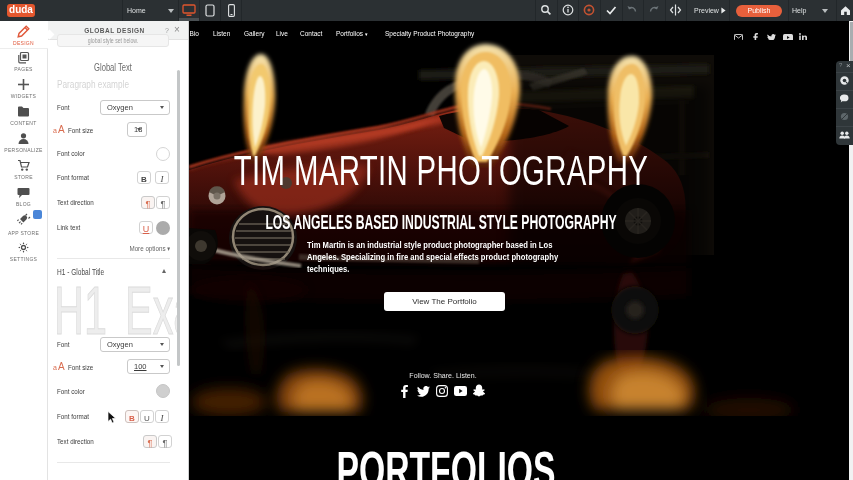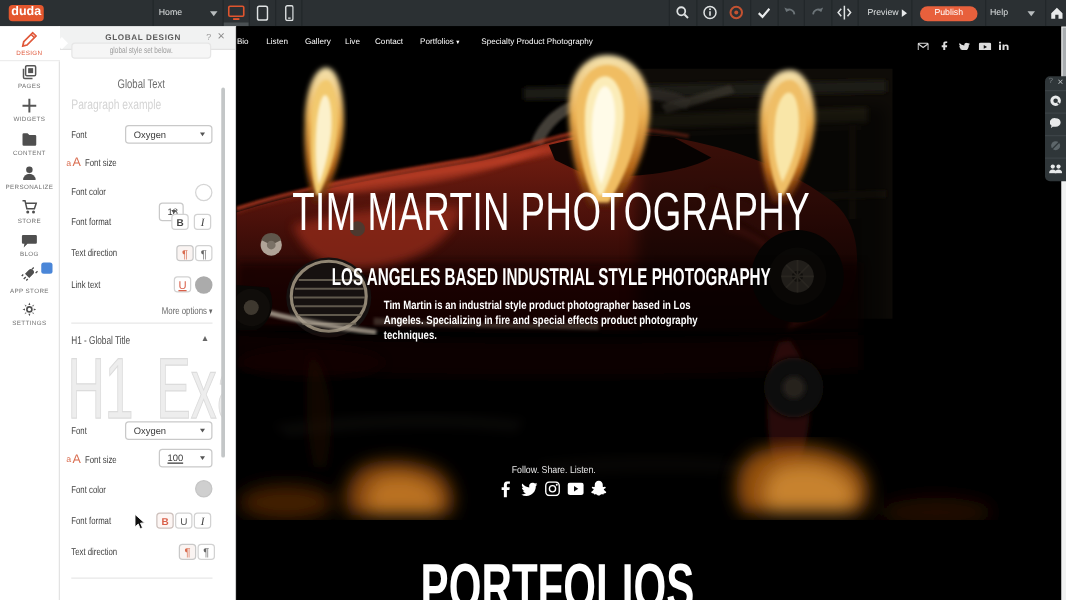--- a/index.html
+++ b/index.html
@@ -196,21 +196,21 @@
     <div style="position:absolute;left:9px;top:57px;font-size:11px;color:#d4d4d4;transform:scaleX(0.75);transform-origin:left;">Paragraph example</div>
 
     <div class="prow-label" style="top:82px">Font</div>
     <div class="pselect" style="left:52px;top:79px;width:70px;">Oxygen<span class="scaret"></span></div>
 
     <svg class="abs" style="left:5px;top:103px" width="13" height="10" viewBox="0 0 13 10">
         <text x="0" y="8.5" font-size="7" fill="#d96c4f" font-family="Liberation Sans">a</text>
         <text x="5" y="9" font-size="10" fill="#d96c4f" font-family="Liberation Sans">A</text>
       </svg>
     <div class="prow-label" style="left:20px;top:105px">Font size</div>
-    <div class="pselect" style="left:79px;top:101px;width:20px;margin-top:40px;">18<span class="scaret"></span></div>
+    <div class="pselect" style="left:79px;top:101px;width:20px;">18<span class="scaret"></span></div>
 
     <div class="prow-label" style="top:128px">Font color</div>
     <div style="position:absolute;left:108px;top:126px;width:14px;height:14px;border-radius:50%;background:#fff;border:1.5px solid #d5d5d5;"></div>
 
     <div class="prow-label" style="top:152px">Font format</div>
     <div class="pbtn" style="left:89px;top:150px;"><span style="font-size:8px;font-weight:bold;color:#444;">B</span></div>
     <div class="pbtn" style="left:107px;top:150px;"><span style="font-size:9px;font-style:italic;color:#444;font-family:'Liberation Serif',serif;">I</span></div>
 
     <div class="prow-label" style="top:177px">Text direction</div>
     <div class="pbtn" style="left:93px;top:175px;border-color:#c9c9c9;background:#faf4f2;"><span style="font-size:9px;color:#d96c4f;">¶</span></div>
@@ -425,20 +425,21 @@
         <path d="M285 52 C287 38 291 29 295 29 C300 29 304 42 303 58 C301 78 296 96 292 108 C286 92 283 72 285 52 Z" fill="#fffbe8" filter="url(#blur1)"></path>
         <path d="M419 54 C419 32 429 16 443 16 C455 16 464 34 463 58 C461 84 451 106 441 122 L429 122 C421 100 418 76 419 54 Z" fill="url(#flameV)" filter="url(#blur2)"></path>
         <path d="M425 56 C426 38 433 24 443 24 C451 24 457 40 456 62 C454 84 446 102 438 116 L434 116 C426 96 424 76 425 56 Z" fill="#efbe66" filter="url(#blur1)"></path>
         <path d="M431 58 C432 44 437 34 442 34 C448 34 451 48 450 64 C448 82 442 96 437 106 C431 92 429 74 431 58 Z" fill="#f9e6a8" filter="url(#blur1)"></path>
       </g>
     </svg>
 
     <div class="herotext" style="left:252px;top:125px;font-size:43px;font-weight:500;letter-spacing:0.5px;transform:translateX(-50%) scaleX(0.683);transform-origin:center;">TIM MARTIN PHOTOGRAPHY</div>
     <div class="herotext" style="left:252px;top:190px;font-size:19.5px;font-weight:bold;transform:translateX(-50%) scaleX(0.625);transform-origin:center;">LOS ANGELES BASED INDUSTRIAL STYLE PHOTOGRAPHY</div>
     <div class="herotext" style="left:118px;top:218px;font-size:9.5px;font-weight:bold;line-height:12.2px;transform:scaleX(0.805);transform-origin:left;">Tim Martin is an industrial style product photographer based in Los<br>Angeles. Specializing in fire and special effects product photography<br>techniques.</div>
+    <div class="abs" style="left:195px;top:271px;width:121px;height:19px;background:#fff;border-radius:3px;color:#2d2d2d;font-size:8px;text-align:center;line-height:19px;">View The Portfolio</div>
     <div class="herotext" style="left:254px;top:350px;font-size:8px;color:#e8e8e8;transform:translateX(-50%) scaleX(0.88);">Follow. Share. Listen.</div>
 
     <svg class="abs" style="left:212px;top:364px" width="7" height="13" viewBox="0 0 7 13">
         <path d="M4.5 13 L4.5 7 L6.5 7 L6.8 4.7 L4.5 4.7 L4.5 3.2 C4.5 2.5 4.8 2 5.6 2 L6.9 2 L6.9 0 L5 0 C3 0 2.1 1.1 2.1 3 L2.1 4.7 L0.2 4.7 L0.2 7 L2.1 7 L2.1 13 Z" fill="#fff"></path>
       </svg>
     <svg class="abs" style="left:228px;top:365px" width="13" height="11" viewBox="0 0 13 11">
         <path d="M13 1.3c-.48.21-1 .36-1.53.42.55-.33.97-.85 1.17-1.47-.52.3-1.08.52-1.69.64A2.66 2.66 0 0 0 6.4 3.3c0 .21.02.41.07.61A7.55 7.55 0 0 1 .9.7 2.66 2.66 0 0 0 1.73 4.25c-.44-.01-.85-.13-1.21-.33v.03c0 1.29.92 2.36 2.13 2.6-.22.06-.46.09-.7.09-.17 0-.34-.02-.5-.05.34 1.06 1.32 1.83 2.49 1.85A5.33 5.33 0 0 1 0 9.54 7.51 7.51 0 0 0 4.09 10.75c4.88 0 7.55-4.05 7.55-7.56v-.34C12.16 2.45 12.61 1.92 13 1.3Z" fill="#fff"></path>
       </svg>
     <svg class="abs" style="left:247px;top:364px" width="12" height="12" viewBox="0 0 12 12">
         <rect x="0.6" y="0.6" width="10.8" height="10.8" rx="3" fill="none" stroke="#fff" stroke-width="1.1"></rect>

